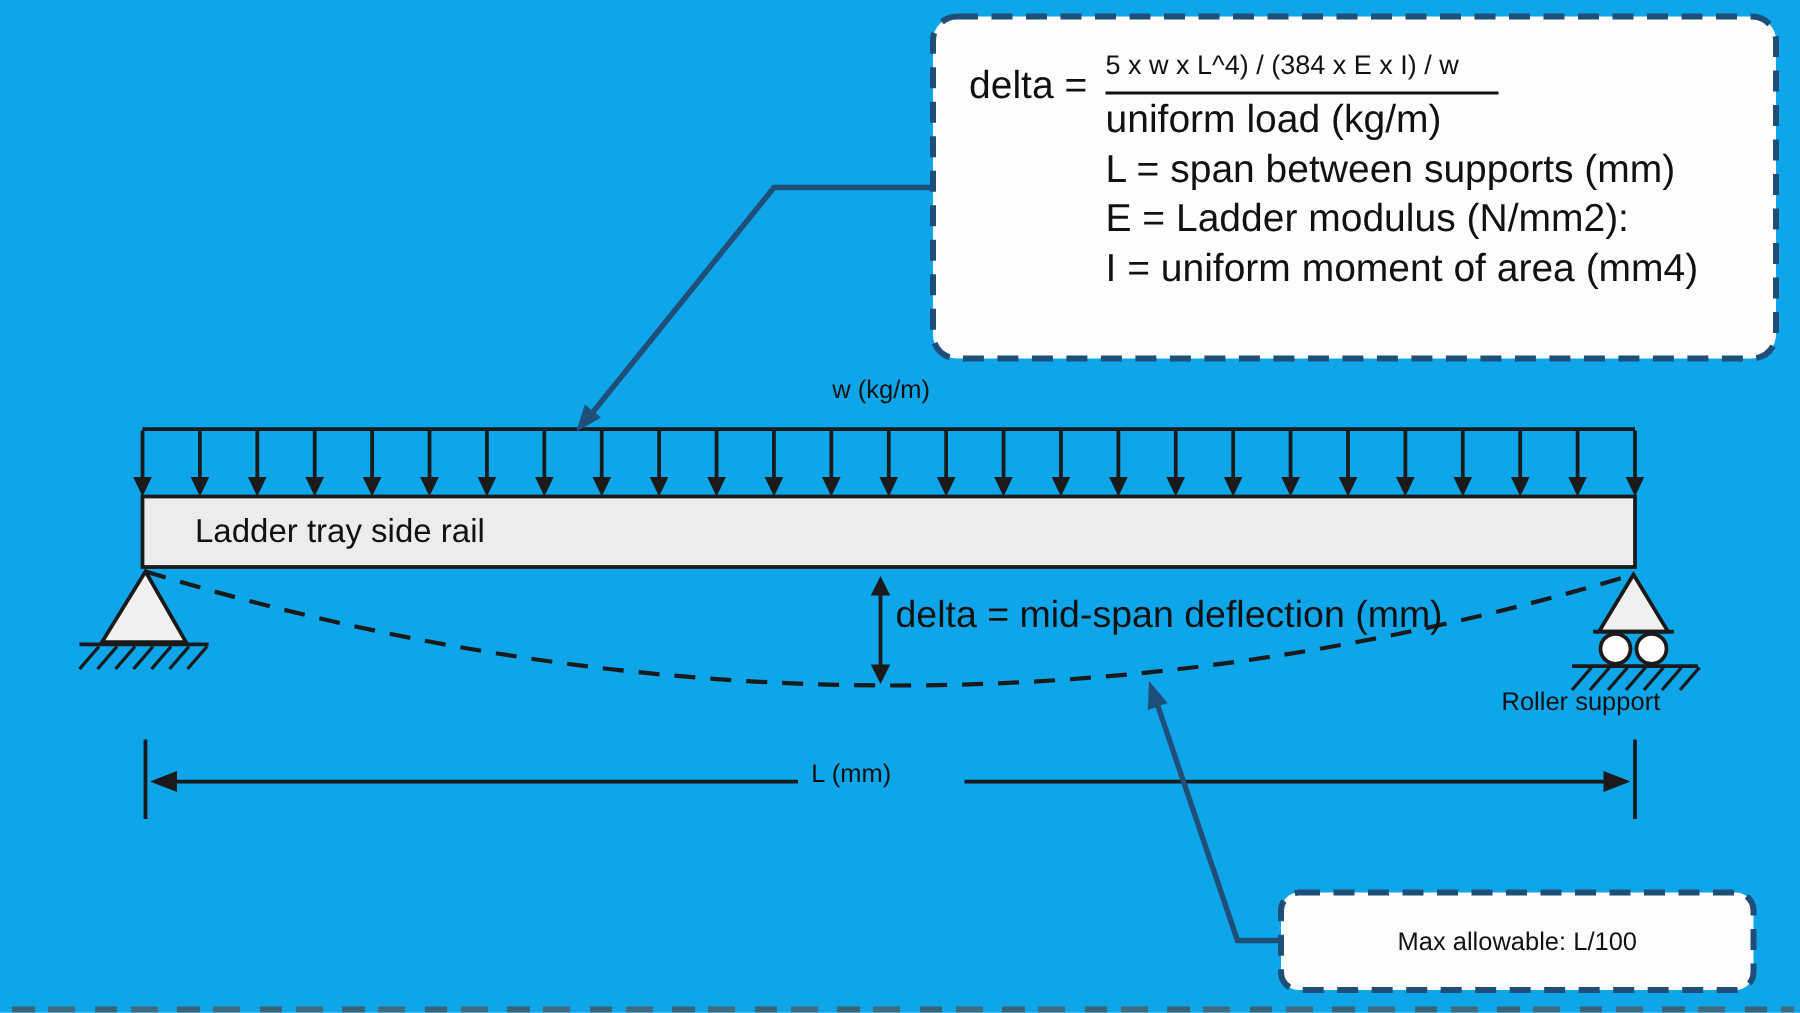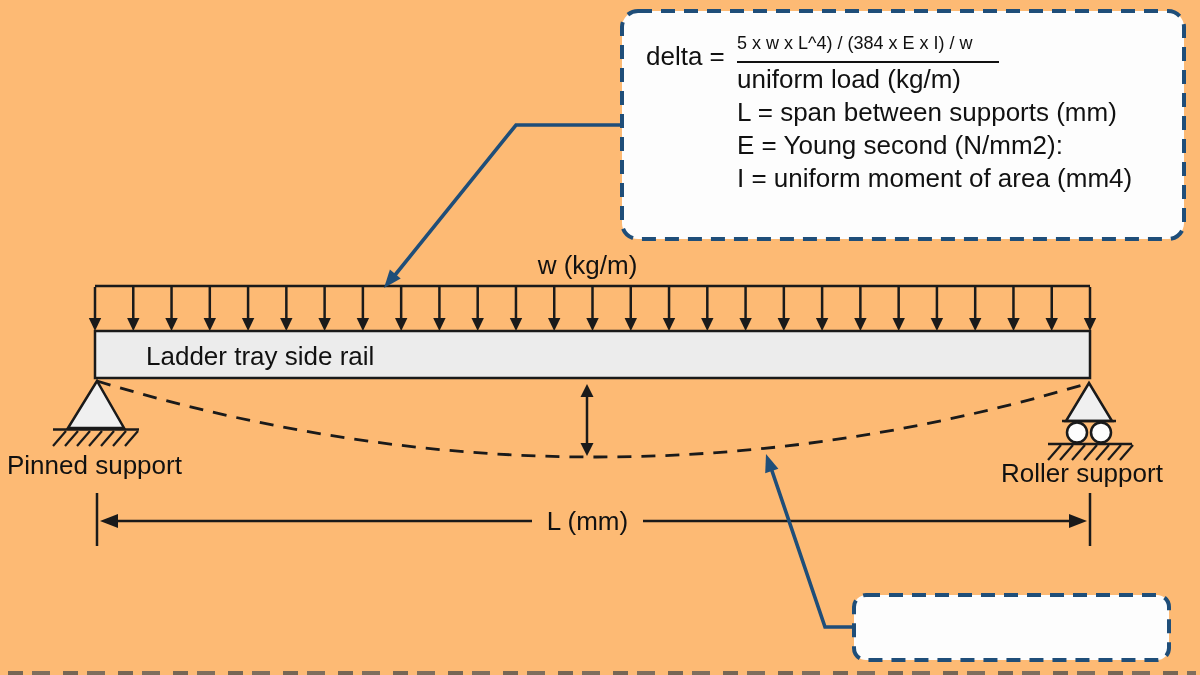--- a/index.html
+++ b/index.html
@@ -1,57 +1,57 @@
 <!DOCTYPE html>
 <html><head>
 <meta charset="utf-8">
 <style>
   html,body { margin:0; padding:0; }
   body { font-family: "Liberation Sans", sans-serif; background:#ffffff; }
   #stage {
     position:relative; width:1200px; height:675px;
-    background:#fdba74; overflow:hidden;
+    background:#0ea5e9; overflow:hidden;
     --navy:#1F4E79; --beam-fill:#ECECEC; --ink:#1A1A1A;
     color:#111;
   }
   #linework { position:absolute; inset:0; width:1200px; height:675px; }
 
   .blk-line  { stroke:var(--ink); stroke-width:2.5; fill:none; }
   .thin-line { stroke:var(--ink); stroke-width:2.2; fill:none; }
   .blk-fill  { fill:var(--ink); stroke:none; }
   .beam-rect { fill:var(--beam-fill); stroke:var(--ink); stroke-width:2.5; }
   .support-fill { fill:#F0F0F0; stroke:var(--ink); stroke-width:2.5; }
   .roller-wheel { fill:#FDFDFD; stroke:var(--ink); stroke-width:2.5; }
   .defl-curve { stroke:var(--ink); stroke-width:2.8; fill:none; stroke-dasharray:14 10; }
   .navy-line { stroke:var(--navy); stroke-width:3.6; fill:none; stroke-linejoin:miter; }
   .navy-fill { fill:var(--navy); stroke:none; }
   .dash-box  { fill:#FDFDFD; stroke:var(--navy); stroke-width:4; stroke-dasharray:14 9; }
 
   .lbl { position:absolute; white-space:nowrap; color:#111; }
-  .f27 { font-size:26px; }
-  .f26 { font-size:26px;margin-left:16px; }
+  .f27 { font-size:17px; }
+  .f26 { font-size:22px; }
   .f25 { font-size:25px; }
 
   #formula-box { position:absolute; left:622px; top:11px; width:562px; height:228px; }
   #formula-lhs { position:absolute; left:24px; top:30px; font-size:26px; white-space:nowrap; }
   #formula-col { position:absolute; left:115px; top:17px; white-space:nowrap; }
   #formula-num { display:inline-block; font-size:18px; line-height:30px;
                  padding:0 26px 3px 0; border-bottom:2.5px solid #111; white-space:nowrap; }
   .formula-line { font-size:26px; line-height:33px; white-space:nowrap; }
   .formula-line.indent { padding-left:37px; }
 
   #callout-box { position:absolute; left:854px; top:595px; width:315px; height:65px;
                  display:flex; align-items:center; justify-content:center; }
 
   #w-label    { left:480px; top:250px; width:215px; text-align:center; }
   #beam-label { left:130px; top:341px; }
   #pinned-label { left:7px;  top:450px; }
   #roller-label { left:1001px; top:458px; }
   #delta-label  { left:597px; top:396px; }
-  #span-label   { left:480px; top:506px; width:215px; text-align:center; }
+  #span-label   { left:460px; top:506px; width:215px; text-align:center; }
 
   #bottom-artifact { position:absolute; left:8px; right:4px; bottom:0; height:4px;
     background:repeating-linear-gradient(90deg,#4a4a4a 0 15px,transparent 15px 24px,#555 24px 42px,transparent 42px 55px);
     opacity:.75; }
 </style>
 </head>
 <body>
 
 <div id="stage" style="--navy: #1F4E79; --beam-fill: #ECECEC; --ink: #1A1A1A;">
 
@@ -180,26 +180,29 @@
     <rect class="dash-box" x="622" y="11" width="562" height="228" rx="16"></rect>
     <rect class="dash-box" x="854" y="595" width="315" height="65" rx="12"></rect>
   </svg>
 
   <div id="formula-box">
     <div id="formula-lhs">delta =</div>
     <div id="formula-col">
       <span id="formula-num">5 x w x L^4) / (384 x E x I) / w</span>
       <div class="formula-line">uniform load (kg/m)</div>
       <div class="formula-line">L = span between supports (mm)</div>
-      <div class="formula-line">E = Young second (N/mm2):</div>
+      <div class="formula-line">E = Ladder modulus (N/mm2):</div>
       <div class="formula-line">I = uniform moment of area (mm4)</div>
     </div>
   </div>
 
   <div id="w-label" class="lbl f27">w (kg/m)</div>
   <div id="beam-label" class="lbl f26">Ladder tray side rail</div>
-  <div id="pinned-label" class="lbl f27">Pinned support</div>
   <div id="roller-label" class="lbl f27">Roller support</div>
+  <div id="delta-label" class="lbl f25">delta = mid-span deflection (mm)</div>
   <div id="span-label" class="lbl f27">L (mm)</div>
 
+  <div id="callout-box" class="f27">
+    <span>Max allowable: L/100</span>
+  </div>
 
   <div id="bottom-artifact"></div>
 </div>
 
 </body></html>

